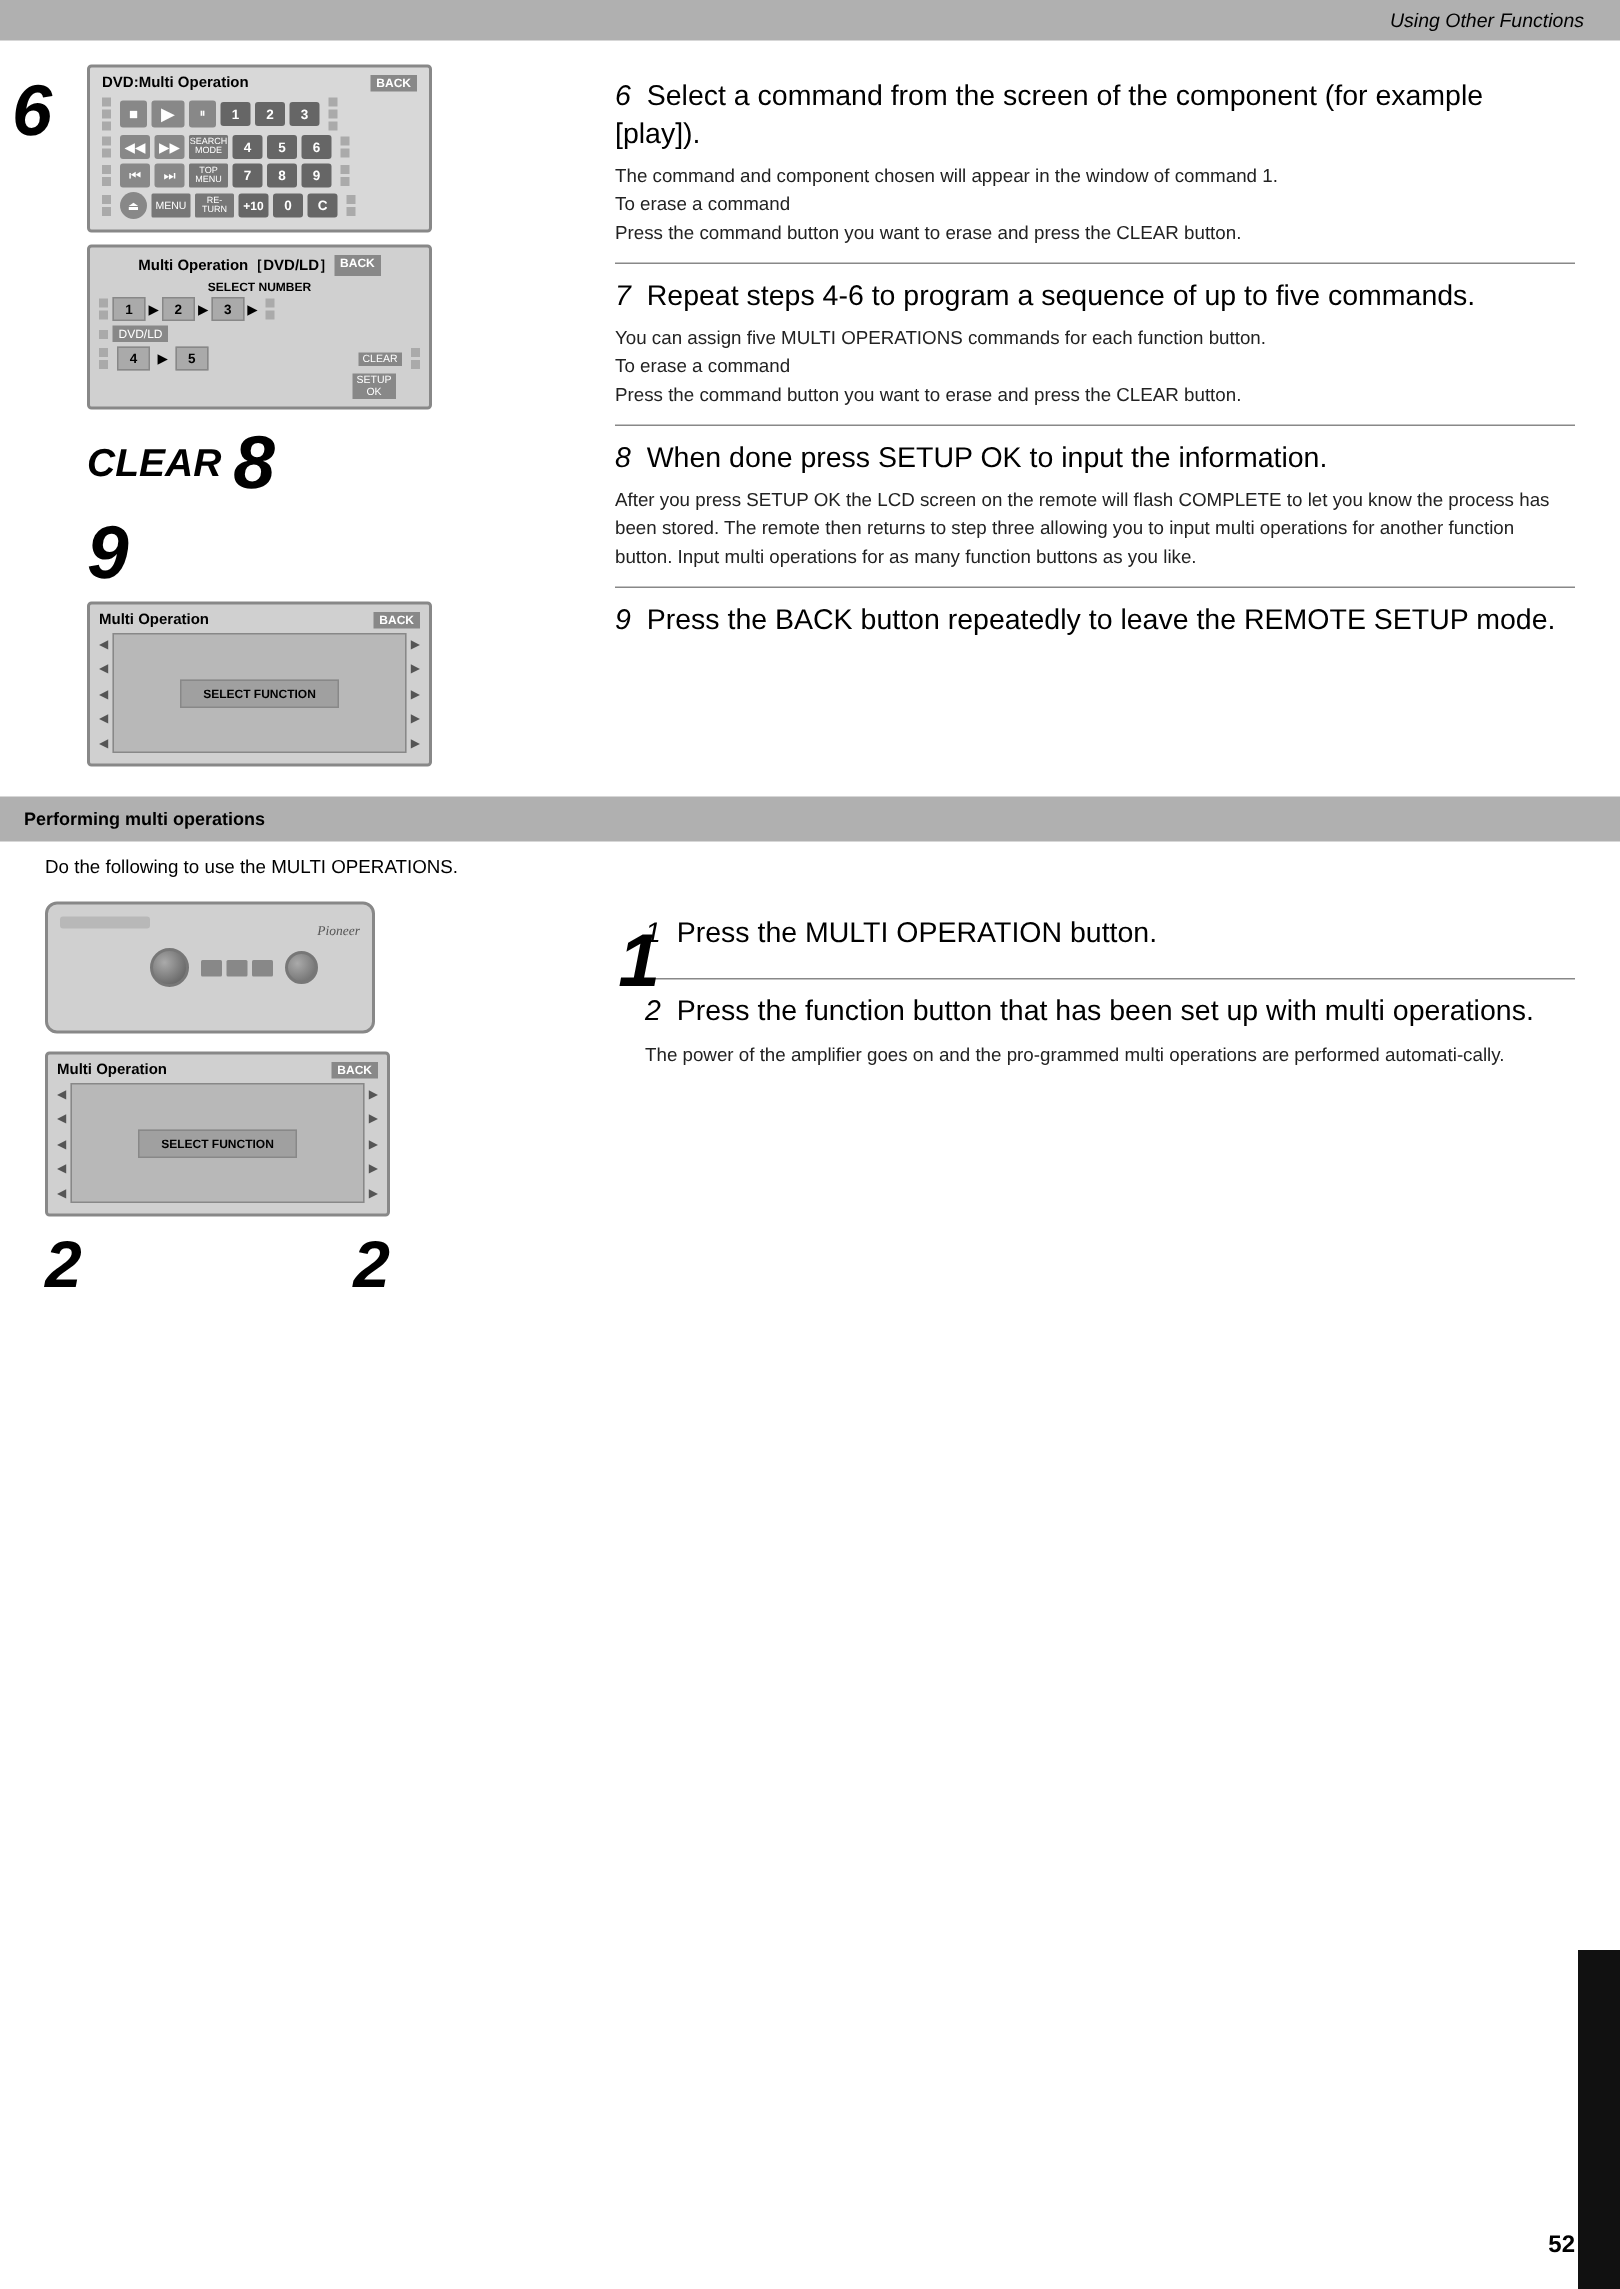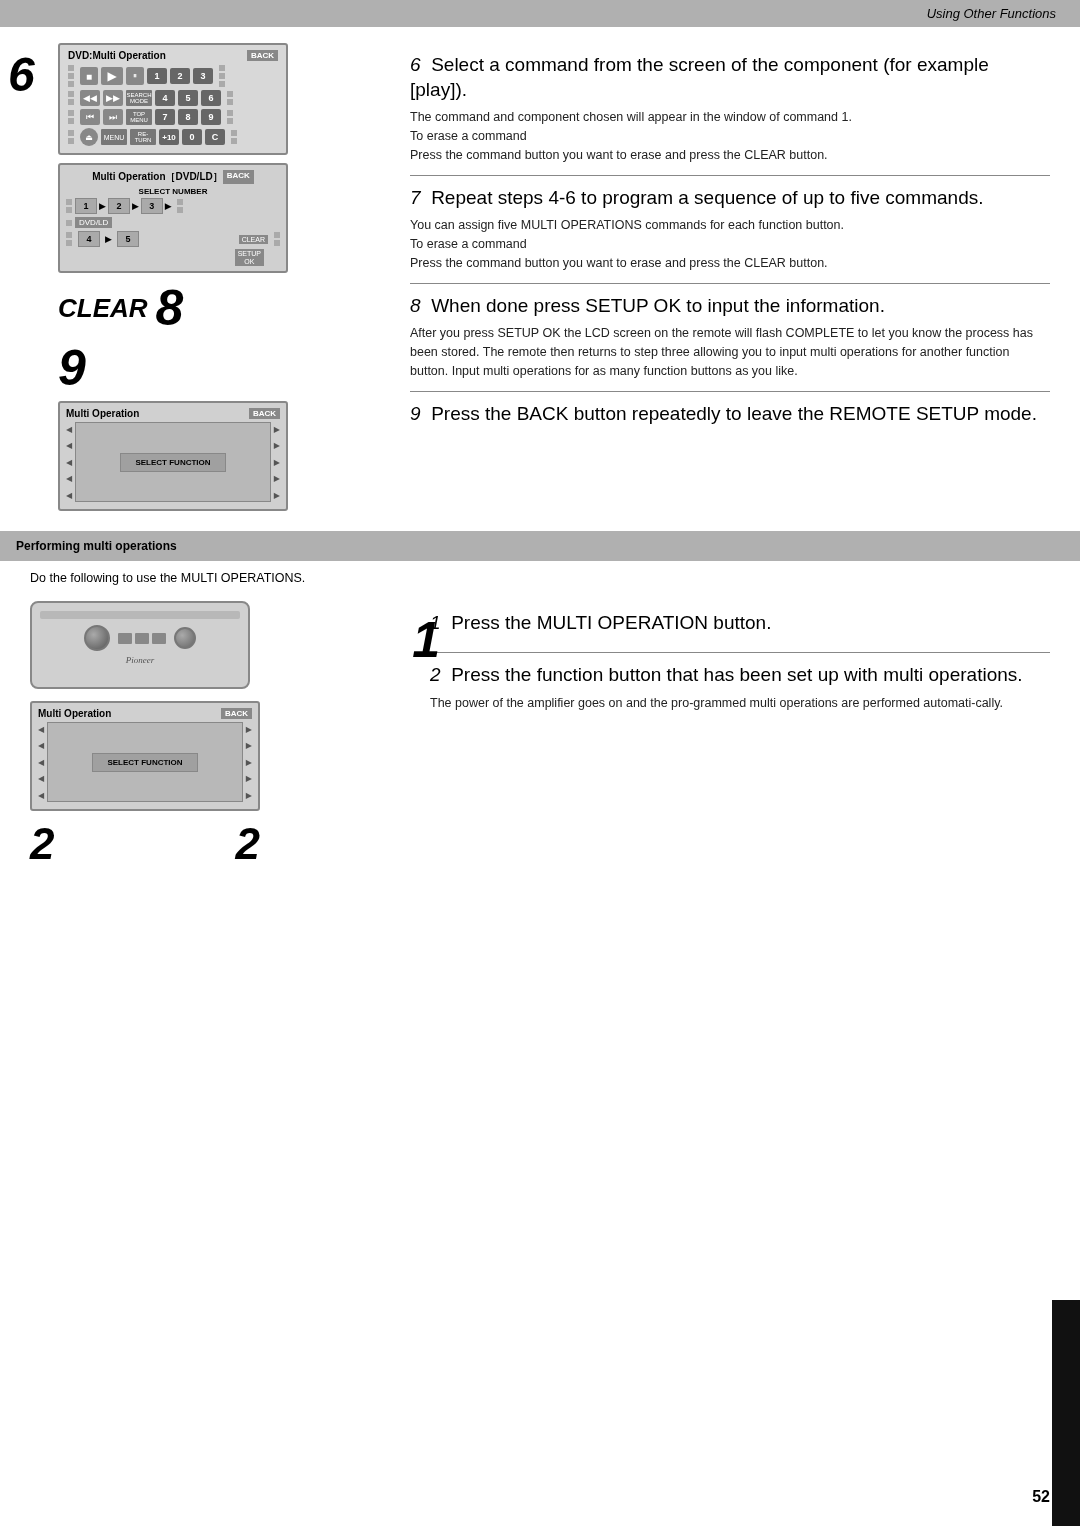--- a/index.html
+++ b/index.html
@@ -364,21 +364,21 @@
 <div class="section-intro">
   <span>Do the following to use the MULTI OPERATIONS.</span>
 </div>
 
 <div class="bottom-section">
 
   <div class="bottom-left">
 
     <div style="position:relative;margin-bottom:12px;">
 
-      <div style="background:#d0d0d0;border:2px solid #888;border-radius:8px;width:220px;height:88px;display:flex;flex-direction:column;padding:8px;margin-bottom:4px;">
+      <div style="background:#d0d0d0;border:2px solid #888;border-radius:8px;width:220px;height:88px;display:flex;flex-direction:row;padding:8px;margin-bottom:4px;">
         <div style="background:#b8b8b8;width:100%;height:8px;border-radius:2px;margin-bottom:6px;"></div>
         <div style="display:flex;align-items:center;gap:8px;justify-content:center;">
           <div style="width:26px;height:26px;border-radius:50%;background:radial-gradient(circle at 35% 35%,#aaa,#555);border:2px solid #777;"></div>
           <div style="display:flex;gap:3px;">
             <div style="width:14px;height:11px;background:#888;border-radius:1px;"></div>
             <div style="width:14px;height:11px;background:#888;border-radius:1px;"></div>
             <div style="width:14px;height:11px;background:#888;border-radius:1px;"></div>
           </div>
           <div style="width:22px;height:22px;border-radius:50%;background:radial-gradient(circle at 35% 35%,#aaa,#666);border:2px solid #777;"></div>
         </div>

